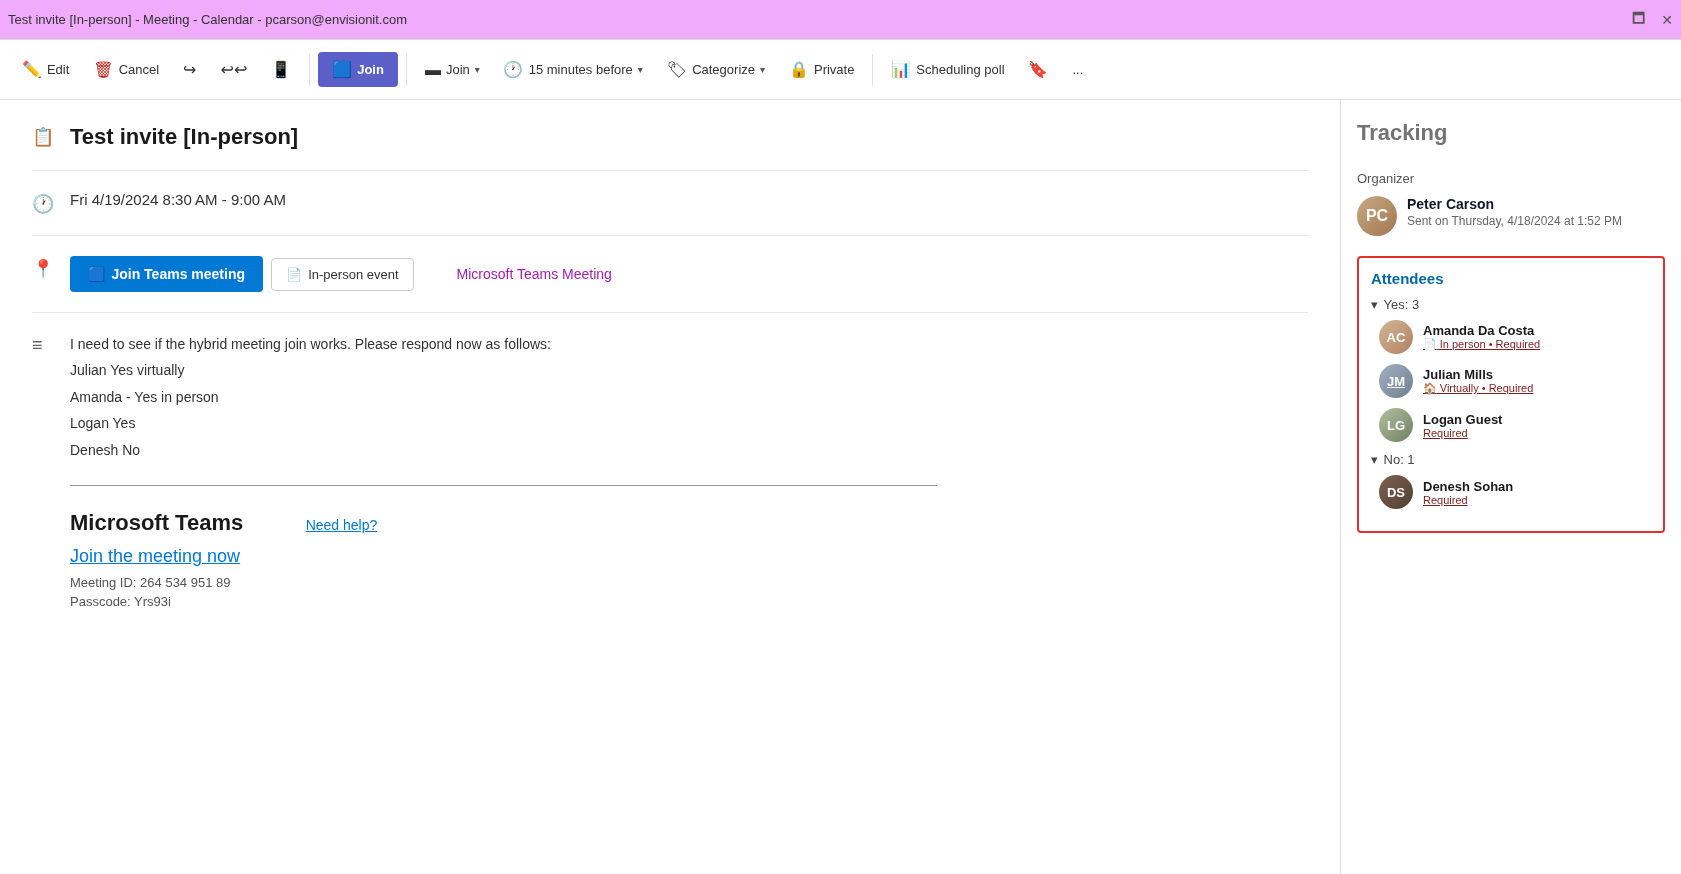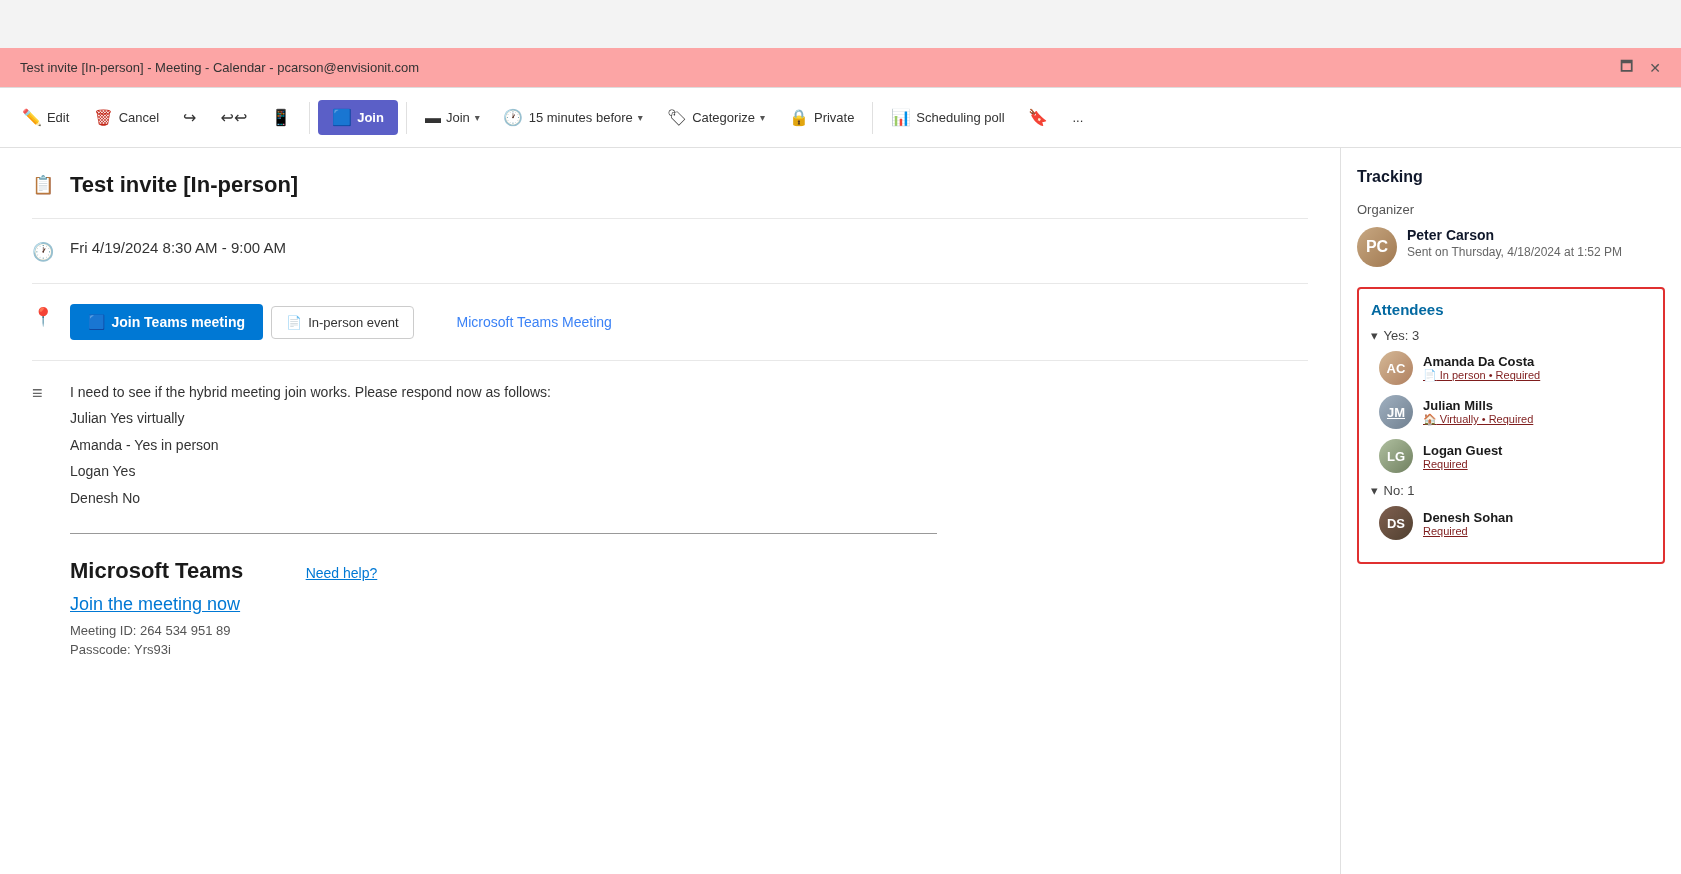--- a/index.html
+++ b/index.html
@@ -1,27 +1,26 @@
 <!DOCTYPE html>
 <html><head>
   <meta charset="utf-8">
   <style>
     * { box-sizing: border-box; margin: 0; padding: 0; }
     body { font-family: 'Segoe UI', Arial, sans-serif; background: #f3f3f3; width: 1681px; height: 874px; overflow: hidden; }
 
     
     .title-bar {
-      background: #fca5a5;
+      background: #f0abfc;
       height: 40px;
       display: flex;
       align-items: center;
       justify-content: space-between;
-      padding: 0 20px;
+      padding: 0 8px;
       border-bottom: 1px solid #ddd;
-      margin-top: 48px;
     }
     .title-bar-text { font-size: 13px; color: #333; }
     .title-bar-controls { display: flex; gap: 16px; }
     .title-bar-btn { font-size: 14px; color: #555; cursor: pointer; background: none; border: none; }
 
     
     .toolbar {
       background: #fff;
       height: 60px;
       display: flex;
@@ -110,21 +109,21 @@
       border: 1px solid #ccc;
       border-radius: 4px;
       padding: 8px 14px;
       font-size: 13px;
       cursor: pointer;
       display: flex;
       align-items: center;
       gap: 6px;
       color: #333;
     }
-    .teams-location-text { font-size: 14px; color: #3b82f6; padding-left: 35px; }
+    .teams-location-text { font-size: 14px; color: #a21caf; padding-left: 35px; }
 
     
     .body-text { font-size: 14px; color: #333; line-height: 1.6; }
     .body-line { margin-bottom: 4px; }
 
     
     .content-divider {
       border: none;
       border-top: 1px solid #999;
       margin: 24px 0;
@@ -138,21 +137,21 @@
     .join-meeting-link { color: #0078d4; text-decoration: underline; font-size: 18px; cursor: pointer; display: block; margin-top: 10px; margin-bottom: 8px; }
     .meeting-info { font-size: 13px; color: #555; margin-bottom: 4px; }
 
     
     .sidebar {
       width: 340px;
       padding: 20px 16px;
       background: #fff;
       overflow-y: auto;
     }
-    .sidebar-title { font-size: 16px; font-weight: 700; color: #0f172a; margin-bottom: 16px; }
+    .sidebar-title { font-size: 22px; font-weight: 700; color: #737373; margin-bottom: 25px; }
     .organizer-label { font-size: 13px; color: #555; margin-bottom: 10px; }
     .organizer-row {
       display: flex;
       align-items: flex-start;
       gap: 10px;
       margin-bottom: 20px;
     }
     .organizer-avatar {
       width: 40px;
       height: 40px;

